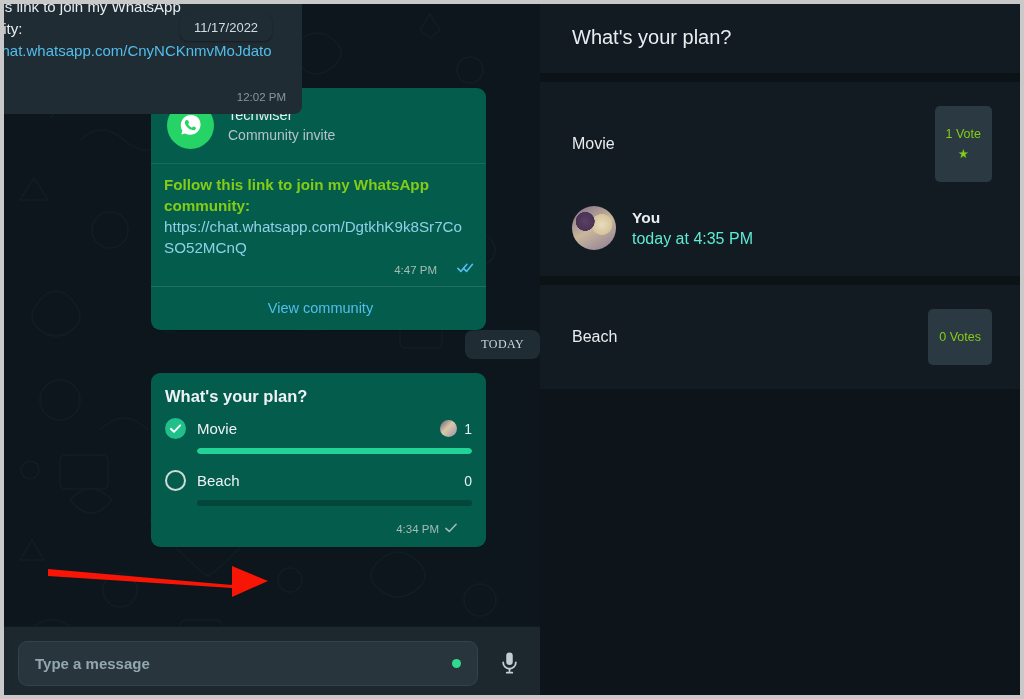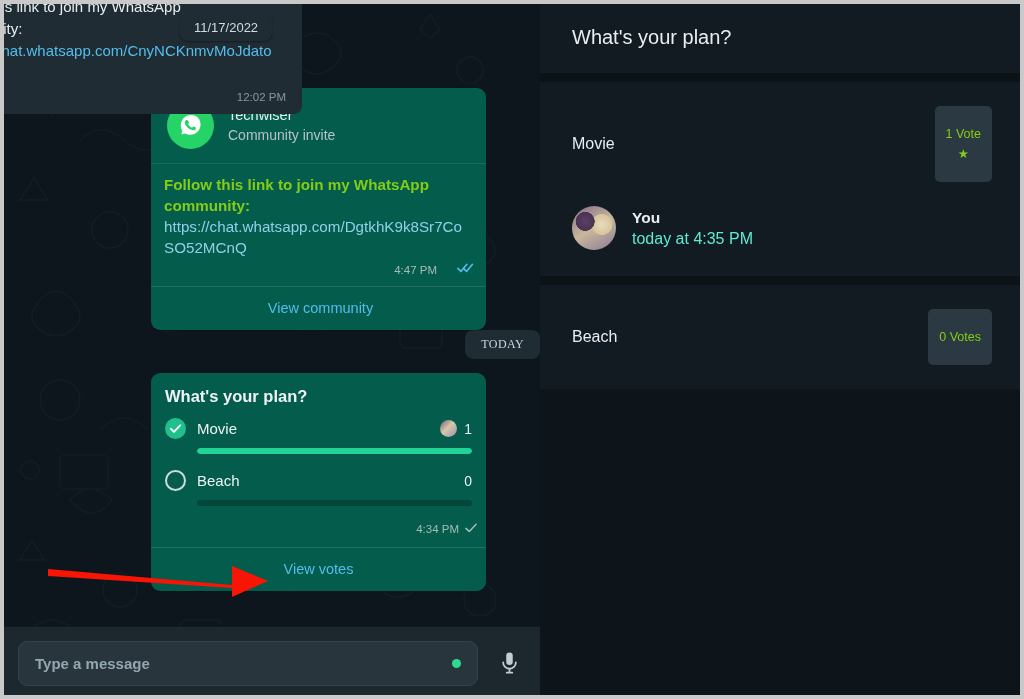--- a/index.html
+++ b/index.html
@@ -185,21 +185,21 @@
     background: #03463a;
     margin-top: 9px; margin-left: 32px;
     overflow: hidden;
   }
   .poll-bar > i { display: block; height: 100%; background: #22d397; border-radius: 3px; }
 
   .poll-meta {
     display: flex; align-items: center; justify-content: flex-end;
     gap: 5px;
     font-size: 11.5px; color: #a5bcb5;
-    padding: 0 8px 11px 0;
+    padding: 0 28px 11px 0;
   }
   .poll-action {
     border-top: 1px solid rgba(255,255,255,.12);
     text-align: center;
     color: #53bdeb;
     font-size: 14.5px;
     padding: 13px 0 14px 0;
   }
 
   
@@ -419,21 +419,20 @@
 
           </div>
           <div class="poll-meta">
             <span>4:34 PM</span>
             <span class="tick-grey">
               <svg width="14" height="12" viewBox="0 0 16 14" fill="none" stroke="#a5bcb5" stroke-width="1.8" stroke-linecap="round" stroke-linejoin="round">
                 <path d="M2 7.5 L6 11 L14 2.6"></path>
               </svg>
             </span>
           </div>
-          <div class="poll-action">View votes</div>
         </div>
       </div>
 
     </div>
 
     <div class="composer">
       <div class="composer-input">
         <span class="ph">Type a message</span>
         <span class="green-dot"></span>
       </div>

